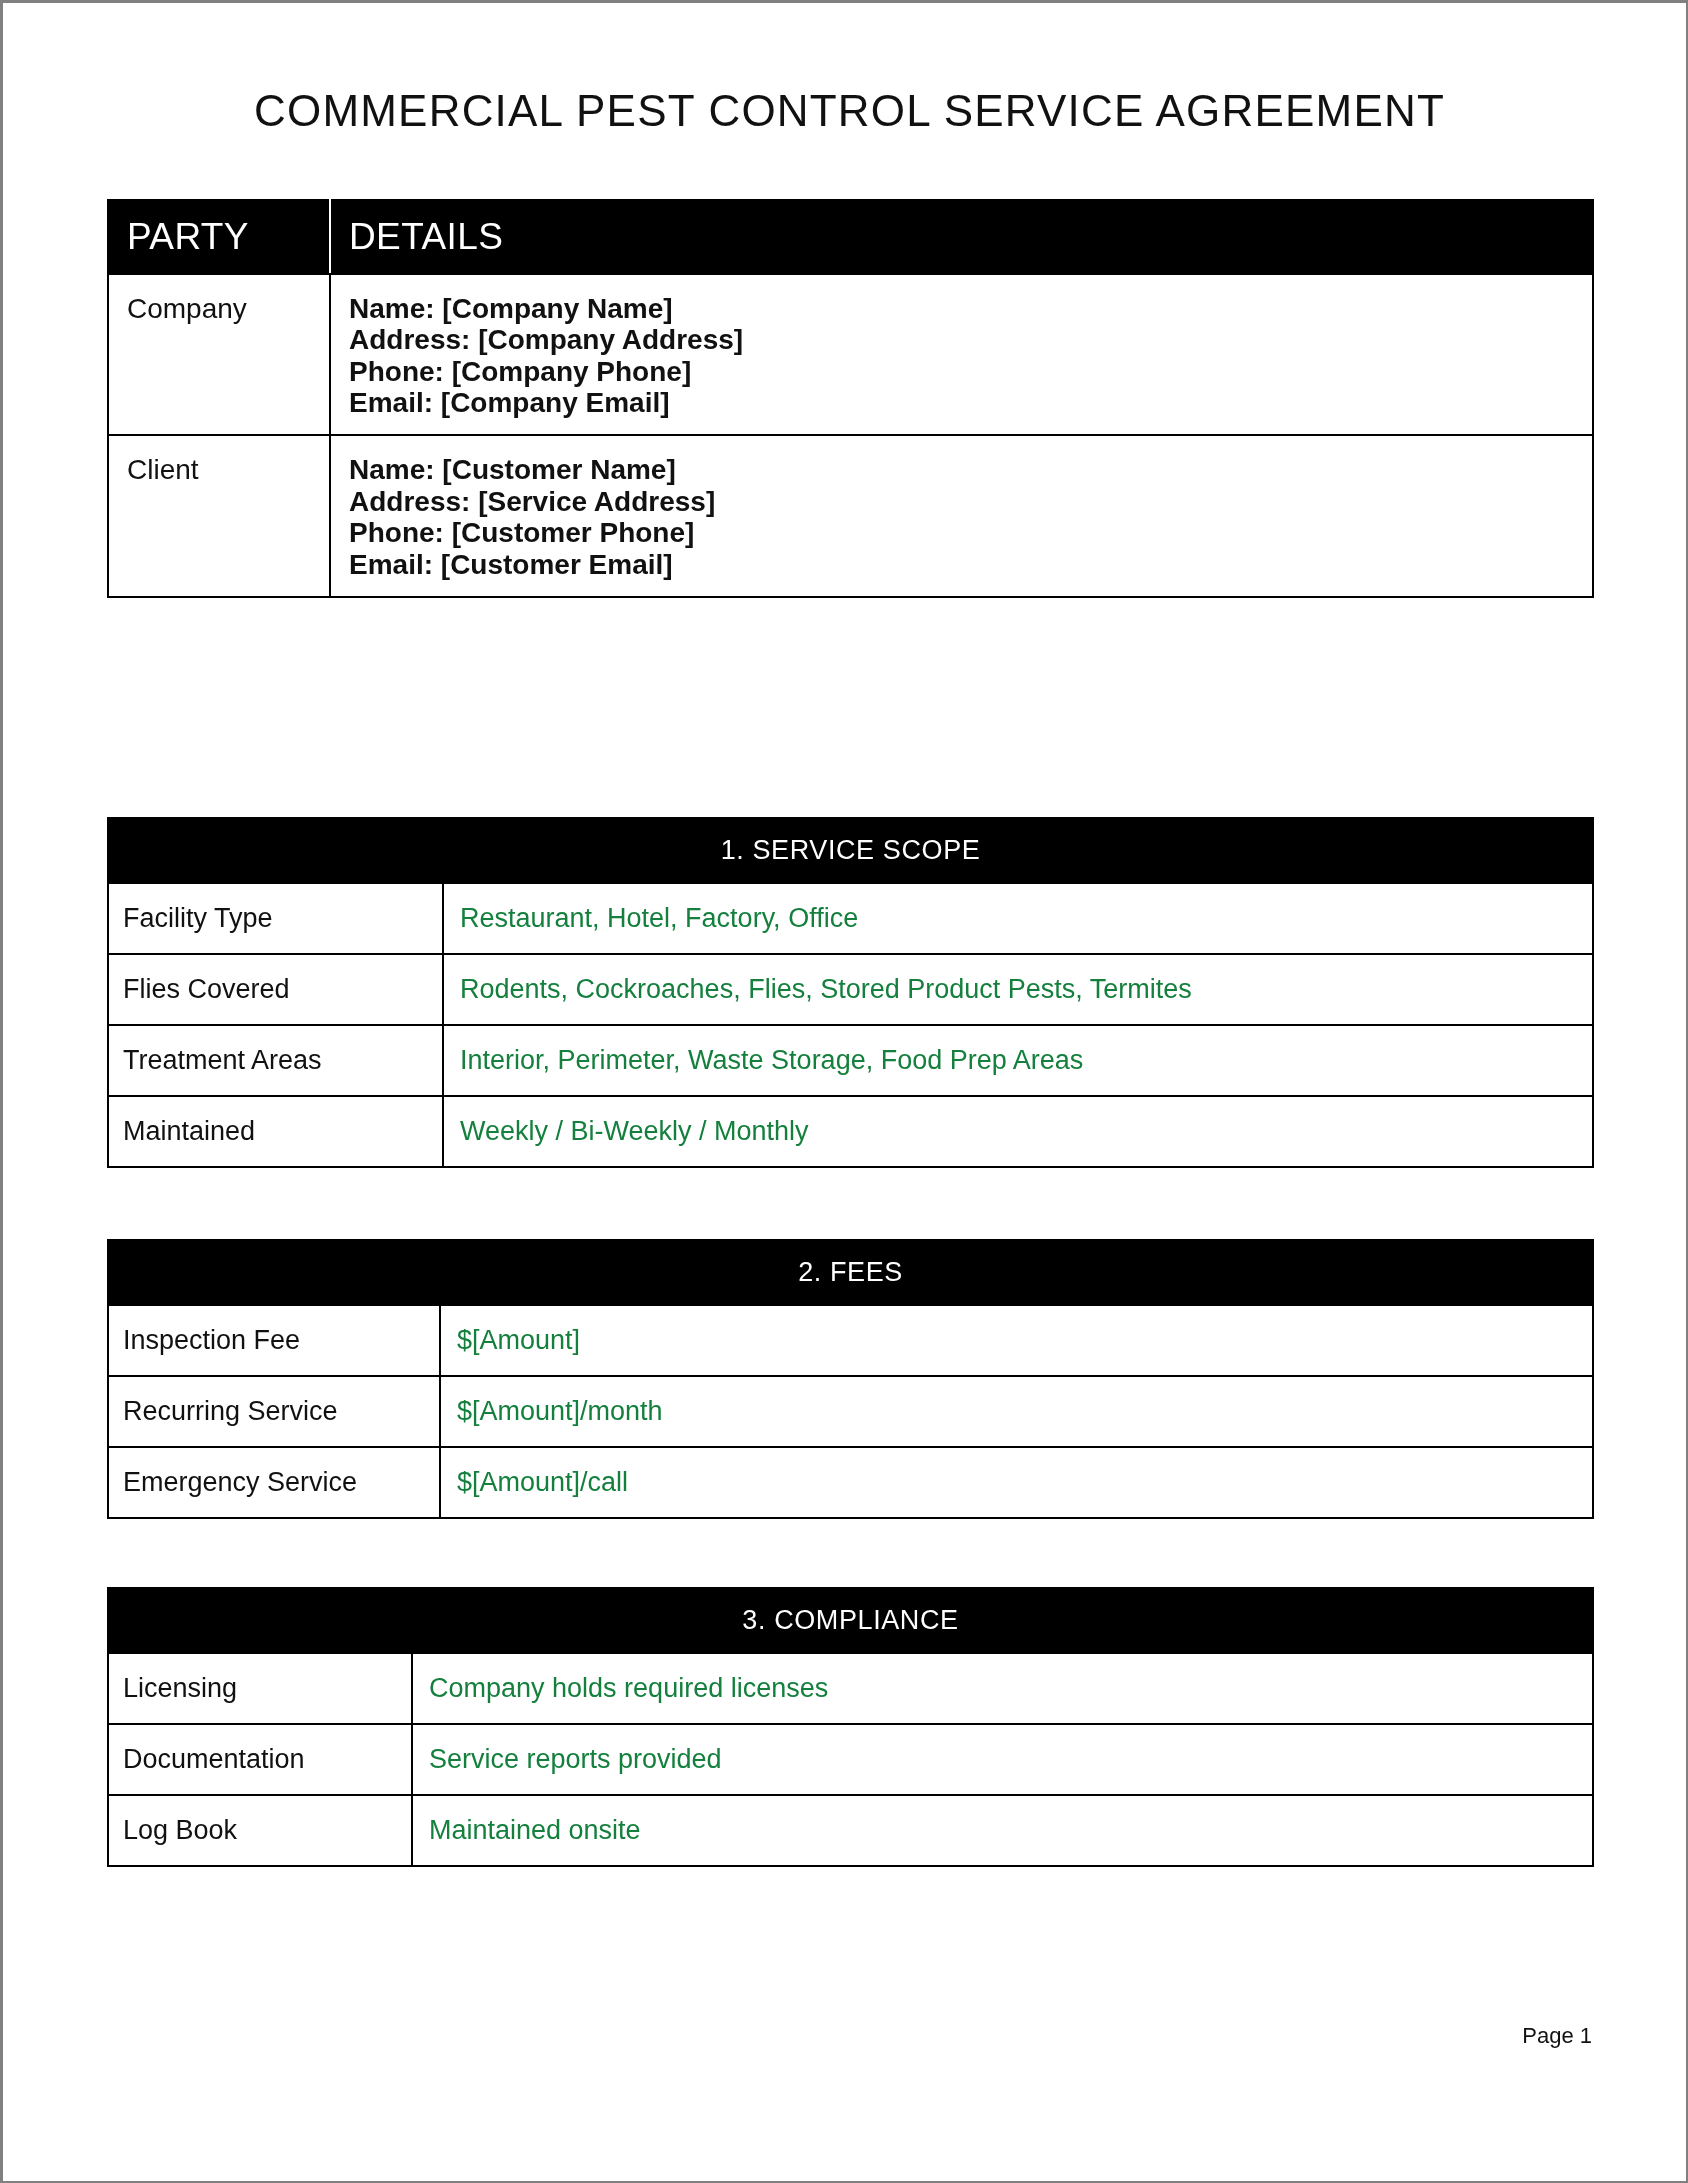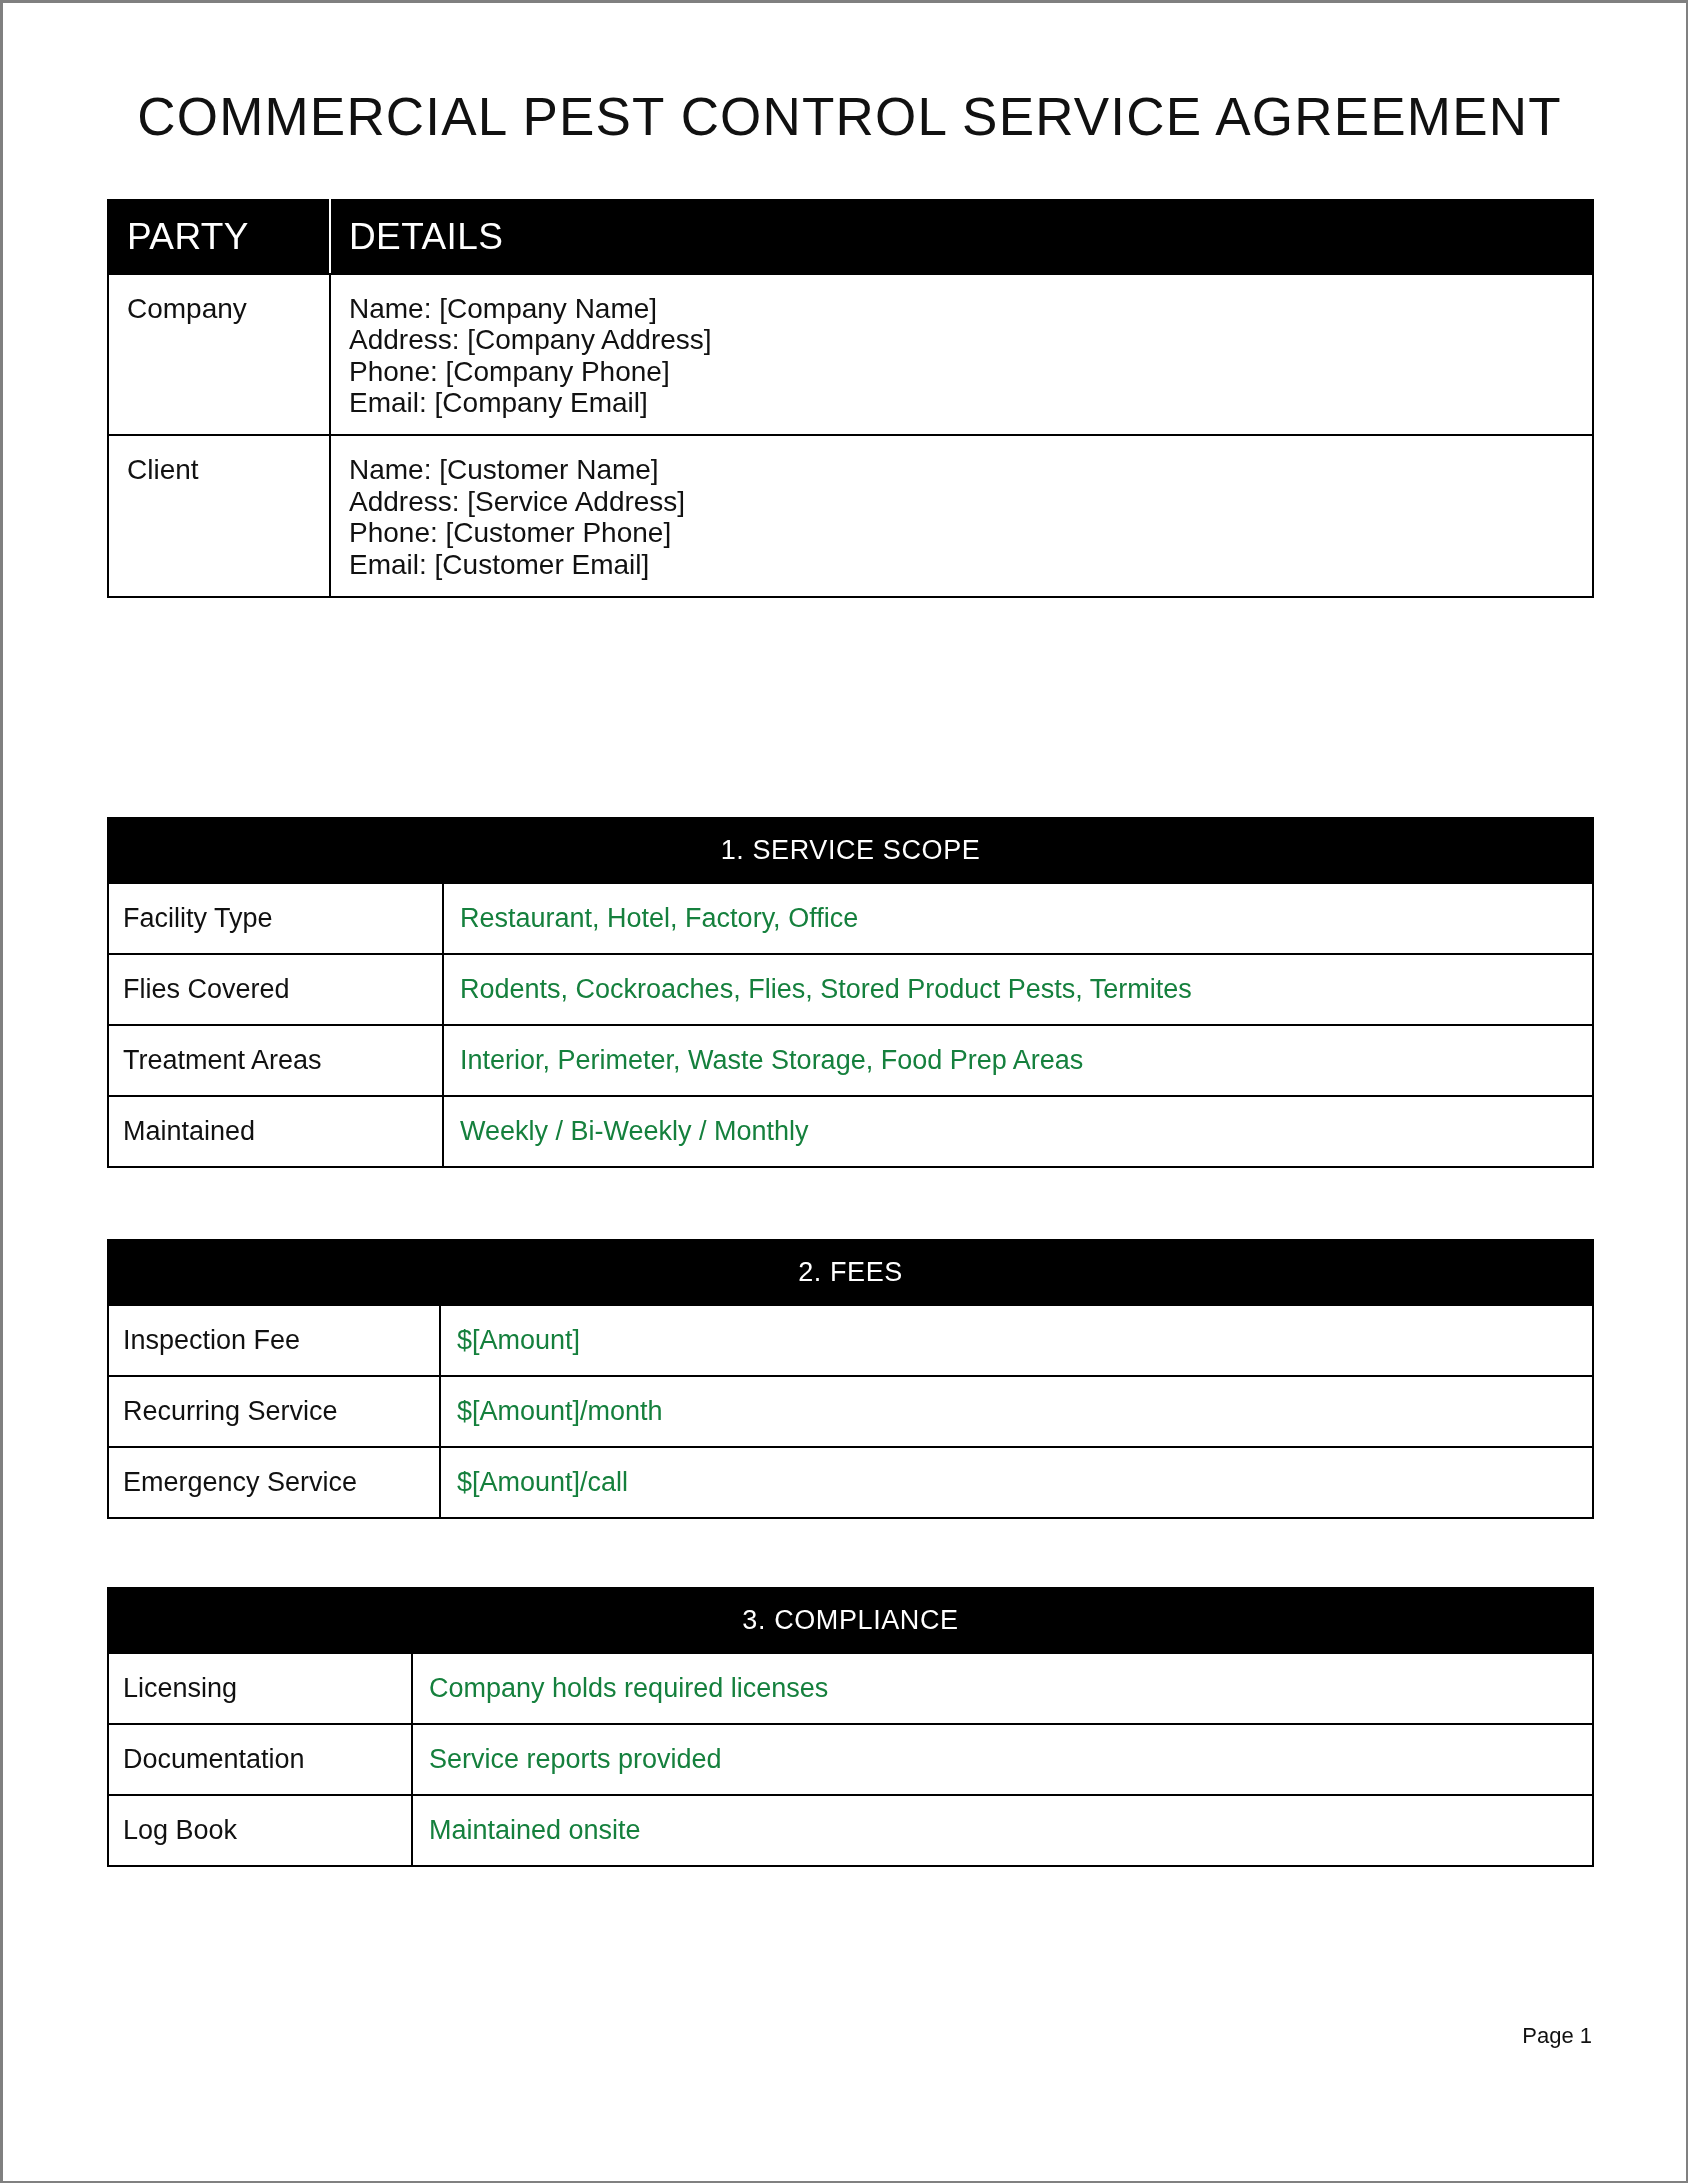--- a/index.html
+++ b/index.html
@@ -28,21 +28,21 @@
 
   
   .doc-title {
     position: absolute;
     left: 0;
     top: 83px;
     width: 1485px;
     text-align: center;
     font-family: "Liberation Sans", sans-serif;
     font-weight: 300;
-    font-size: 53px;
+    font-size: 44px;
     letter-spacing: 1.2px;
     color: #111111;
     white-space: nowrap;
     -webkit-font-smoothing: antialiased;
   }
 
   
   .tbl {
     position: absolute;
     left: 0;
@@ -83,21 +83,21 @@
     padding: 18px 0 18px 18px;
     vertical-align: top;
   }
   #parties-table td.party-details {
     font-size: 28px;
     color: #111111;
     padding: 18px 0 16px 18px;
     vertical-align: top;
     line-height: 1.12;
   }
-  #parties-table td.party-details .detail-line { display: block; }
+  #parties-table td.party-details .detail-line { display: block; font-weight: bold; }
 
   
   .section-tbl .section-header {
     background: #000000;
     color: #ffffff;
     font-size: 27px;
     font-weight: 400;
     text-align: center;
     letter-spacing: 0.6px;
     padding: 16px 0 16px 0;

